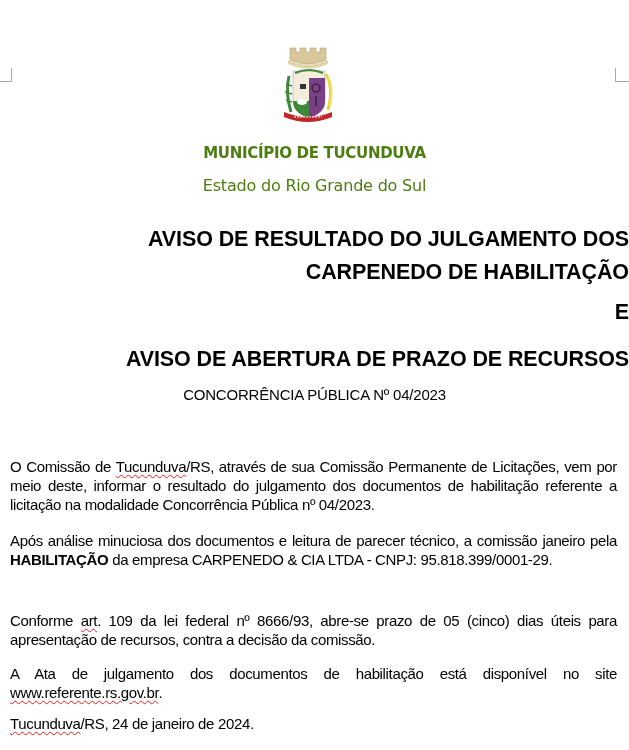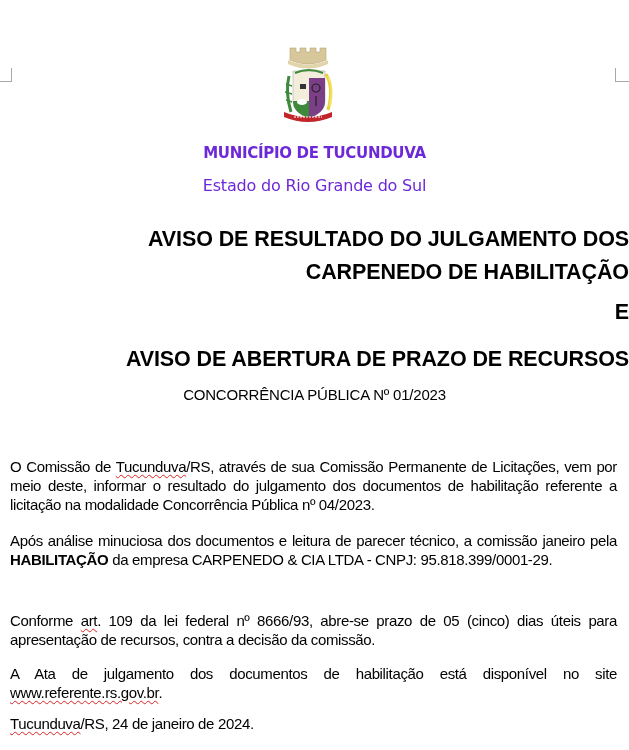--- a/index.html
+++ b/index.html
@@ -1,21 +1,21 @@
 <!DOCTYPE html>
 <html><head>
   <meta charset="utf-8">
   <style>
     html, body { margin: 0; padding: 0; background: #ffffff; }
     body { width: 629px; height: 750px; position: relative; overflow: hidden; font-family: "Liberation Sans", sans-serif; color: #000; }
     .corner { position: absolute; width: 11px; height: 13px; }
     .corner-left { left: 0; top: 68px; border-right: 1px solid #a8a8a8; border-bottom: 1px solid #a8a8a8; }
     .corner-right { left: 615px; top: 68px; border-left: 1px solid #a8a8a8; border-bottom: 1px solid #a8a8a8; width: 14px; }
     .crest { position: absolute; left: 280px; top: 44px; width: 56px; height: 84px; }
-    .header { position: absolute; left: 0; width: 629px; text-align: center; font-family: "DejaVu Sans", sans-serif; color: #6d28d9; }
+    .header { position: absolute; left: 0; width: 629px; text-align: center; font-family: "DejaVu Sans", sans-serif; color: #4d7c0f; }
     .muni { top: 144px; font-size: 15px; font-weight: bold; letter-spacing: -0.3px; }
     .state { top: 176px; font-size: 16px; letter-spacing: -0.2px; }
     .title { position: absolute; left: 0; width: 629px; text-align: right; font-weight: bold; font-size: 21.5px; line-height: 33px; letter-spacing: -0.1px; }
     .t1 { top: 223px; }
     .t2 { top: 296px; }
     .t3 { top: 343px; }
     .sub { position: absolute; left: 0; width: 629px; text-align: center; top: 386px; font-size: 15px; letter-spacing: -0.2px; }
     .para { position: absolute; left: 10px; width: 607px; font-size: 15px; line-height: 19px; text-align: justify; text-align-last: left; letter-spacing: -0.35px; }
     .p1 { top: 457px; }
     .p2 { top: 531px; }
@@ -58,21 +58,21 @@
 <div class="header muni">MUNICÍPIO DE TUCUNDUVA</div>
 <div class="header state">Estado do Rio Grande do Sul</div>
 
 <div class="title t1">
   <div>AVISO DE RESULTADO DO JULGAMENTO DOS</div>
   <div>CARPENEDO DE HABILITAÇÃO</div>
 </div>
 <div class="title t2">E</div>
 <div class="title t3">AVISO DE ABERTURA DE PRAZO DE RECURSOS</div>
 
-<div class="sub">CONCORRÊNCIA PÚBLICA Nº 01/2023</div>
+<div class="sub">CONCORRÊNCIA PÚBLICA Nº 04/2023</div>
 
 <div class="para p1"><span>O Comissão de </span><span class="spell">Tucunduva</span><span>/RS, através de sua Comissão Permanente de Licitações, vem por meio deste, informar o resultado do julgamento dos documentos de habilitação referente a licitação na modalidade Concorrência Pública nº 04/2023.</span></div>
 
 <div class="para p2"><span>Após análise minuciosa dos documentos e leitura de parecer técnico, a comissão janeiro pela </span><b>HABILITAÇÃO</b><span> da empresa CARPENEDO &amp; CIA LTDA - CNPJ: 95.818.399/0001-29.</span></div>
 
 <div class="para p3"><span>Conforme </span><span class="spell">art</span><span>. 109 da lei federal nº 8666/93, abre-se prazo de 05 (cinco) dias úteis para apresentação de recursos, contra a decisão da comissão.</span></div>
 
 <div class="para p4"><span>A Ata de julgamento dos documentos de habilitação está disponível no site </span><span class="spell">www.referente.rs.gov.br</span><span>.</span></div>
 
 <div class="para p5"><span class="spell">Tucunduva</span><span>/RS, 24 de janeiro de 2024.</span></div>

